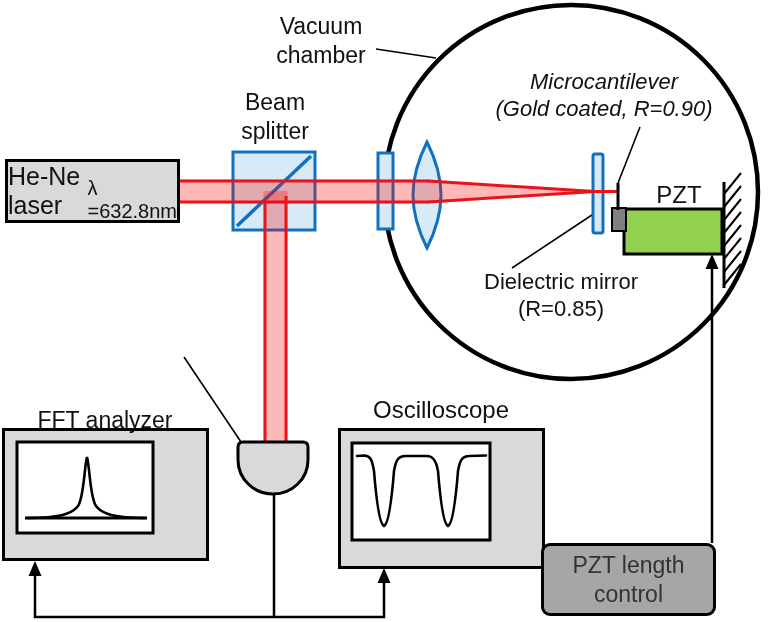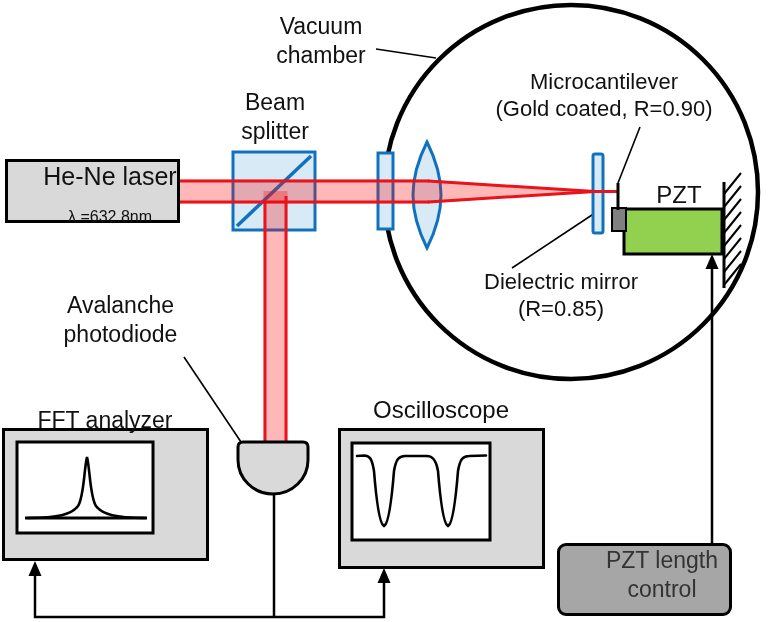--- a/index.html
+++ b/index.html
@@ -8,27 +8,27 @@
   .stage svg{position:absolute;left:0;top:0;}
   .lbl{position:absolute;color:#111;text-align:center;white-space:pre-line;line-height:1.24;}
   .optic{fill:var(--optic-fill);stroke:var(--optic-blue);stroke-width:3;}
   .beam-edge{stroke:var(--beam-stroke);stroke-width:3;fill:none;}
   .beam-fill{fill:var(--beam-fill);fill-opacity:.28;stroke:none;}
   .device{fill:var(--device-gray);stroke:#000;stroke-width:3;}
   .screen{fill:#fff;stroke:#000;stroke-width:3;}
   .trace{stroke:#000;stroke-width:2.6;fill:none;stroke-linecap:round;}
   .wire{stroke:#000;stroke-width:2.5;fill:none;}
   .ptr{stroke:#000;stroke-width:1.6;fill:none;}
-  .box{position:absolute;box-sizing:border-box;display:flex;flex-direction:column;
-       align-items:center;padding-left:35px;}
+  .box{position:absolute;box-sizing:border-box;display:flex;flex-direction:row;
+       align-items:center;justify-content:center;}
   .laser-box{left:5px;top:159px;width:175px;height:64px;background:var(--device-gray);
        border:3px solid #000;}
   .laser-title{font-size:25px;color:#111;}
-  .laser-sub{font-size:16px;color:#111;margin-top:17px;}
-  .ctrl-box{left:557px;top:543px;width:175px;height:73px;background:var(--control-gray);
+  .laser-sub{font-size:20px;color:#111;margin-top:17px;}
+  .ctrl-box{left:541px;top:543px;width:175px;height:73px;background:var(--control-gray);
        border:3px solid #000;border-radius:9px;}
   .ctrl-text{font-size:23px;line-height:1.26;color:#333;text-align:center;white-space:pre-line;}
 </style>
 </head>
 <body>
 
 <div class="stage">
 
 <svg width="768" height="622" viewBox="0 0 768 622">
 
@@ -102,27 +102,25 @@
   <div class="lbl" style="left:256px;top:12px;width:130px;font-size:23px;">Vacuum
 chamber</div>
   <div class="lbl" style="left:215px;top:88px;width:120px;font-size:23px;">Beam
 splitter</div>
 
   <div class="box laser-box">
     <div class="laser-title">He-Ne laser</div>
     <div class="laser-sub">λ =632.8nm</div>
   </div>
 
-  <div class="lbl" style="left:468px;top:68px;width:272px;font-size:22px;">Microcantilever
+  <div class="lbl" style="left:468px;top:68px;width:272px;font-size:22px;font-style:italic;">Microcantilever
 (Gold coated, R=0.90)</div>
   <div class="lbl" style="left:648px;top:172px;width:62px;font-size:24px;margin-top:8px;">PZT</div>
   <div class="lbl" style="left:461px;top:268px;width:200px;font-size:22px;">Dielectric mirror
 (R=0.85)</div>
-  <div class="lbl" style="left:43px;top:291px;width:155px;font-size:23px;">Avalanche
-photodiode</div>
   <div class="lbl" style="left:20px;top:406px;width:170px;font-size:23px;">FFT analyzer</div>
   <div class="lbl" style="left:356px;top:395px;width:170px;font-size:24px;">Oscilloscope</div>
 
   <div class="box ctrl-box">
     <div class="ctrl-text">PZT length
 control</div>
   </div>
 
 </div>
 

